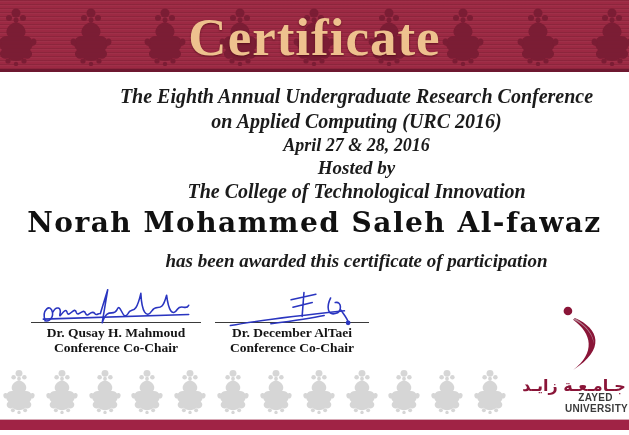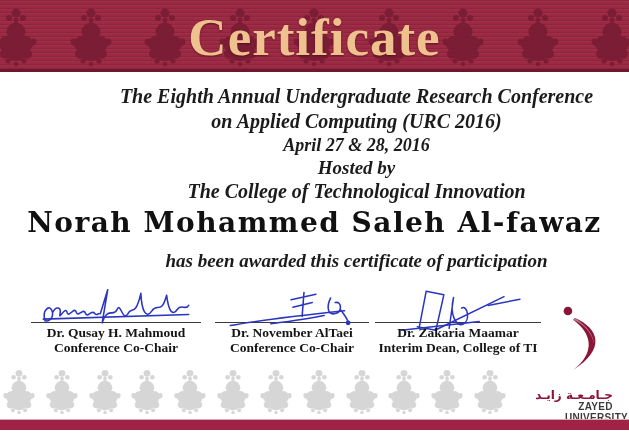--- a/index.html
+++ b/index.html
@@ -50,21 +50,21 @@
   .sig-stroke{fill:none;stroke:var(--signature-ink,#2a35c0);stroke-width:1.7;stroke-linecap:round;stroke-linejoin:round;}
   .sig-line{border-top:1.6px solid #3a3a3a;width:90%;margin:0 auto 2px auto;}
   .sig-name{font-size:13.5px;font-weight:bold;line-height:15px;}
   .sig-role{font-size:13.5px;font-weight:bold;line-height:15px;}
   .col1{left:22px;width:188px;}
   .col2{left:206px;width:172px;}
   .col3{left:366px;width:184px;}
   
   .logo{position:absolute;left:522px;top:295px;width:104px;height:120px;text-align:center;}
   .logo .mark{display:block;margin:0 auto;width:78px;height:84px;}
-  .logo-ar{font-family:"DejaVu Sans", sans-serif;font-size:12px;line-height:12px;font-weight:bold;color:var(--logo-maroon,#8a1538);margin-top:10px;text-align:center;}
+  .logo-ar{font-family:"DejaVu Sans", sans-serif;font-size:16px;line-height:12px;font-weight:bold;color:var(--logo-maroon,#8a1538);margin-top:1px;text-align:center;}
   .logo-en{font-family:"Liberation Sans", sans-serif;font-size:10px;line-height:11px;font-weight:bold;letter-spacing:.3px;color:#3c3c3c;margin-left:43px;}
   
   .foot-bar{position:absolute;left:0;top:419px;width:629px;height:10px;background:var(--bottom-bar,#a02345);border-top:1px solid #d8aab6;}
   .hidden-defs{position:absolute;width:0;height:0;overflow:hidden;}
 </style>
 </head>
 <body>
 
 <svg class="hidden-defs" aria-hidden="true">
   <symbol id="damask" viewBox="0 0 44 60">
@@ -138,36 +138,24 @@
   <div class="sig-col col2">
     <svg class="sig" viewBox="0 0 150 50" width="146">
       <path class="sig-stroke" d="M8,43 C40,37 85,32 132,27"></path>
       <path class="sig-stroke" d="M52,41 C75,38 96,35 110,32"></path>
       <path class="sig-stroke" d="M88,7 L86,33 M74,15 L101,9 M76,23 L97,18"></path>
       <path class="sig-stroke" d="M117,13 C112,23 114,32 122,30 C130,28 129,16 122,18"></path>
       <circle cx="136" cy="40" r="2.6" fill="#2a35c0"></circle>
       <path class="sig-stroke" d="M128,26 C132,32 136,36 136,40" stroke-width="1.2"></path>
     </svg>
     <div class="sig-line"></div>
-    <div class="sig-name">Dr. November AlTaei</div>
+    <div class="sig-name">Dr. December AlTaei</div>
     <div class="sig-role">Conference Co-Chair</div>
   </div>
 
-  <div class="sig-col col3">
-    <svg class="sig" viewBox="0 0 160 52" width="156">
-      <path class="sig-stroke" d="M36,48 L44,6 L64,10 L55,50 L34,46"></path>
-      <path class="sig-stroke" d="M70,48 L75,13 C70,32 78,47 86,43 C94,39 91,21 84,25"></path>
-      <path class="sig-stroke" d="M54,50 L132,12"></path>
-      <path class="sig-stroke" d="M16,50 L104,40" stroke-width="1.3"></path>
-      <path class="sig-stroke" d="M114,22 L150,15" stroke-width="1.3"></path>
-    </svg>
-    <div class="sig-line"></div>
-    <div class="sig-name">Dr. Zakaria Maamar</div>
-    <div class="sig-role">Interim Dean, College of TI</div>
-  </div>
 
   <div class="orn-row bottom">
       <svg viewBox="0 0 44 60" class="motif-gray">
         <use href="#damask" xlink:href="#damask"></use>
       </svg>
       <svg viewBox="0 0 44 60" class="motif-gray">
         <use href="#damask" xlink:href="#damask"></use>
       </svg>
       <svg viewBox="0 0 44 60" class="motif-gray">
         <use href="#damask" xlink:href="#damask"></use>

